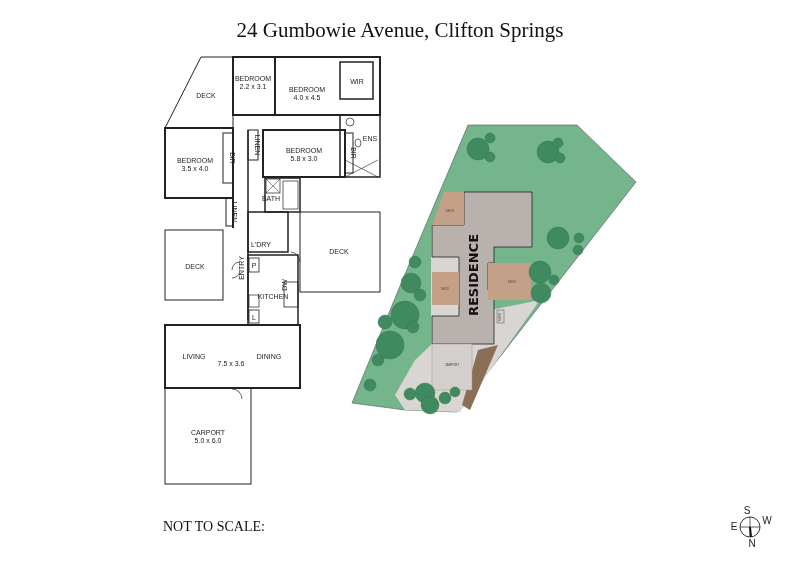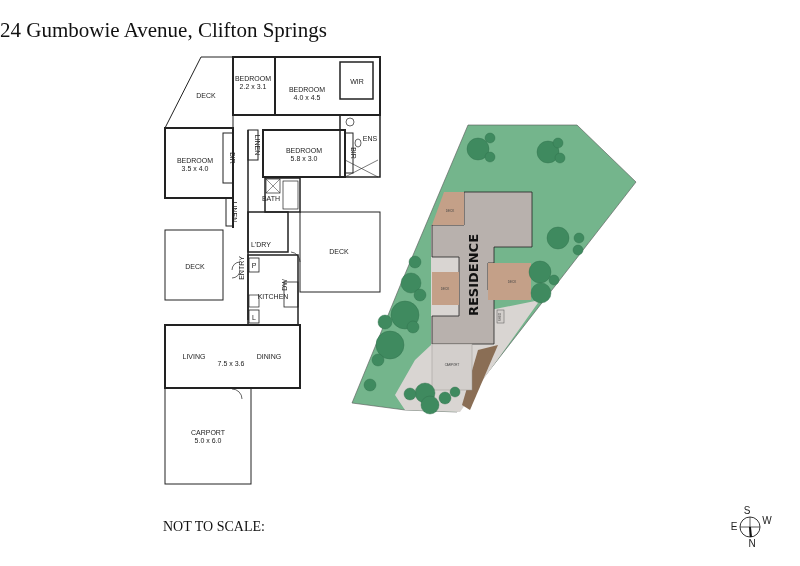--- a/index.html
+++ b/index.html
@@ -1,17 +1,17 @@
 <!DOCTYPE html>
 <html><head>
 <meta charset="utf-8">
 <style>
   html, body { margin:0; padding:0; background:#ffffff; }
   body { width:800px; height:566px; position:relative; overflow:hidden; font-family:"Liberation Sans", sans-serif; }
-  .title { position:absolute; left:0; width:800px; top:18px; font-family:"Liberation Serif", serif; font-size:21px; color:#111; }
+  .title { position:absolute; left:0; width:800px; top:18px; text-align:center; font-family:"Liberation Serif", serif; font-size:21px; color:#111; }
   .disclaimer { position:absolute; left:163px; top:519px; font-family:"Liberation Serif", serif; font-size:14px; line-height:15px; color:#111; }
   svg { position:absolute; left:0; top:0; }
   .lbl { font-family:"Liberation Sans", sans-serif; font-size:7px; fill:#222; text-anchor:middle; }
   .lbl-sm { font-family:"Liberation Sans", sans-serif; font-size:3px; fill:#444; text-anchor:middle; }
   .residence { font-family:"DejaVu Sans", sans-serif; font-weight:bold; font-size:13px; fill:#111; text-anchor:middle; }
   .compass { font-family:"Liberation Sans", sans-serif; font-size:10px; fill:#222; text-anchor:middle; }
 </style>
 </head>
 <body>
 

